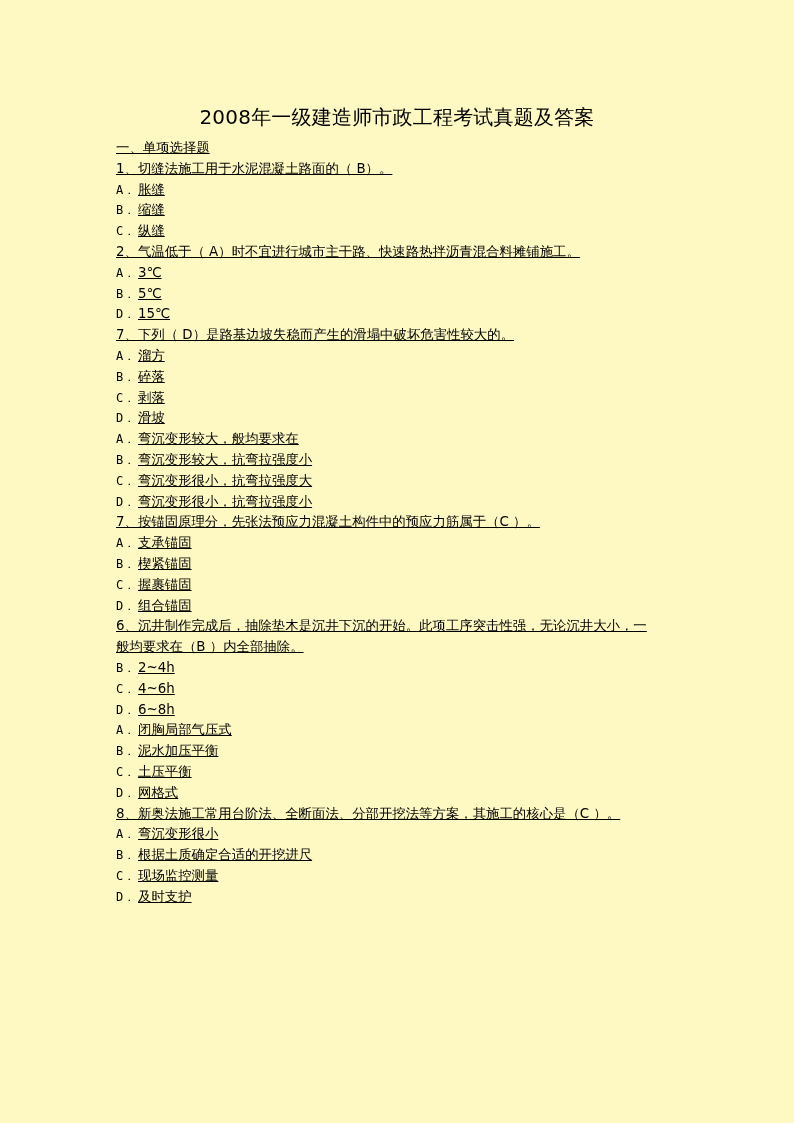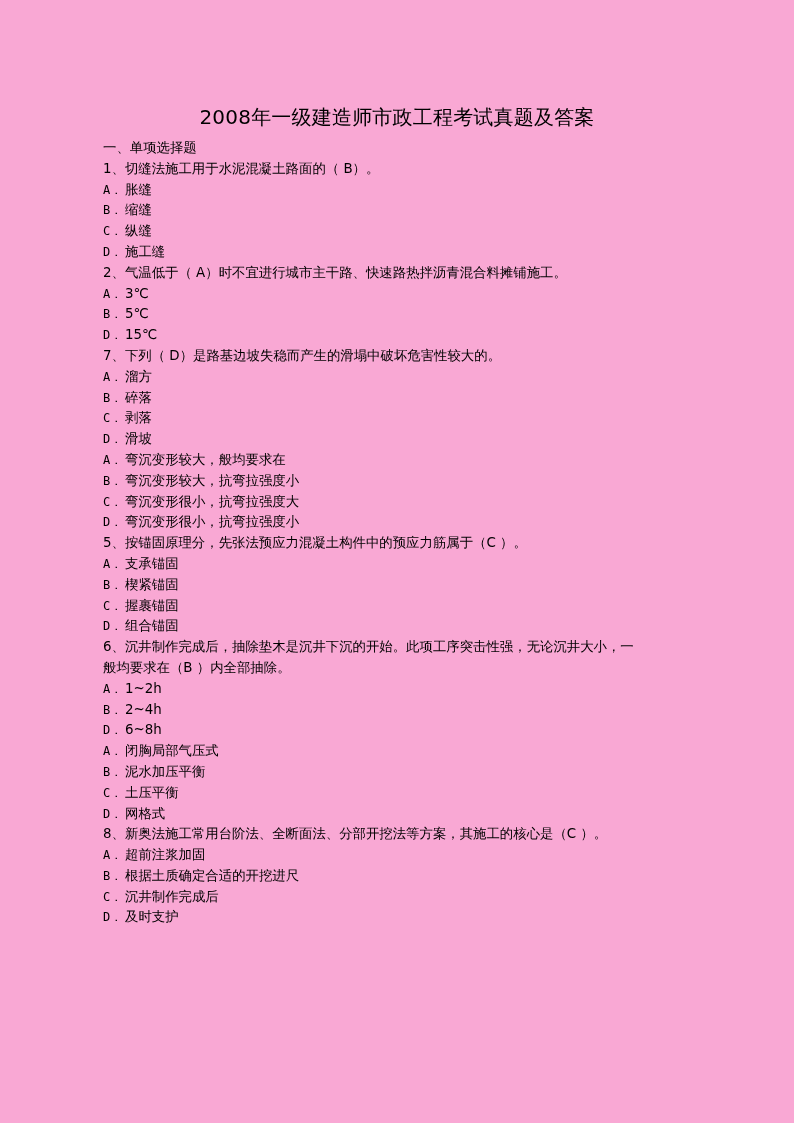--- a/index.html
+++ b/index.html
@@ -1,72 +1,71 @@
 <!DOCTYPE html>
 <html><head>
 <meta charset="utf-8">
 <style>
   html, body { margin: 0; padding: 0; background: #ffffff; }
   body { width: 794px; height: 1123px; position: relative; overflow: hidden;
          font-family: "DejaVu Sans", "Liberation Sans", sans-serif; color: #000; }
-  .page { position: absolute; left: 0; top: 0; width: 794px; height: 1123px; background: #f9a8d4; }
+  .page { position: absolute; left: 0; top: 0; width: 794px; height: 1123px; background: #fef9c3; }
   .title { position: absolute; left: 0; top: 104px; width: 794px; text-align: center;
            font-size: 20px; line-height: 26px; letter-spacing: 0.2px; }
-  .body { position: absolute; left: 103px; top: 138px; width: 560px;
-          font-size: 13.4px; line-height: 20.8px; }
+  .body { position: absolute; left: 116px; top: 138px; width: 560px;
+          font-size: 13.4px; line-height: 20.8px; text-decoration: underline; }
   .line { white-space: nowrap; height: 20.8px; }
   .opt-letter { display: inline-block; width: 22px; font-family: "DejaVu Sans Mono", "Liberation Mono", monospace; font-size: 12px; }
 </style>
 </head>
 <body>
 
 <div class="page">
   <div class="title">2008年一级建造师市政工程考试真题及答案</div>
 
   <div class="body">
     <div class="line">一、单项选择题</div>
 
     <div class="line">1、切缝法施工用于水泥混凝土路面的（ B）。</div>
     <div class="line"><span class="opt-letter">A．</span><span>胀缝</span></div>
     <div class="line"><span class="opt-letter">B．</span><span>缩缝</span></div>
     <div class="line"><span class="opt-letter">C．</span><span>纵缝</span></div>
-    <div class="line"><span class="opt-letter">D．</span><span>施工缝</span></div>
 
     <div class="line">2、气温低于（ A）时不宜进行城市主干路、快速路热拌沥青混合料摊铺施工。</div>
     <div class="line"><span class="opt-letter">A．</span><span>3℃</span></div>
     <div class="line"><span class="opt-letter">B．</span><span>5℃</span></div>
     <div class="line"><span class="opt-letter">D．</span><span>15℃</span></div>
 
     <div class="line">7、下列（ D）是路基边坡失稳而产生的滑塌中破坏危害性较大的。</div>
     <div class="line"><span class="opt-letter">A．</span><span>溜方</span></div>
     <div class="line"><span class="opt-letter">B．</span><span>碎落</span></div>
     <div class="line"><span class="opt-letter">C．</span><span>剥落</span></div>
     <div class="line"><span class="opt-letter">D．</span><span>滑坡</span></div>
 
     <div class="line"><span class="opt-letter">A．</span><span>弯沉变形较大，般均要求在</span></div>
     <div class="line"><span class="opt-letter">B．</span><span>弯沉变形较大，抗弯拉强度小</span></div>
     <div class="line"><span class="opt-letter">C．</span><span>弯沉变形很小，抗弯拉强度大</span></div>
     <div class="line"><span class="opt-letter">D．</span><span>弯沉变形很小，抗弯拉强度小</span></div>
 
-    <div class="line">5、按锚固原理分，先张法预应力混凝土构件中的预应力筋属于（C ）。</div>
+    <div class="line">7、按锚固原理分，先张法预应力混凝土构件中的预应力筋属于（C ）。</div>
     <div class="line"><span class="opt-letter">A．</span><span>支承锚固</span></div>
     <div class="line"><span class="opt-letter">B．</span><span>楔紧锚固</span></div>
     <div class="line"><span class="opt-letter">C．</span><span>握裹锚固</span></div>
     <div class="line"><span class="opt-letter">D．</span><span>组合锚固</span></div>
 
     <div class="line">6、沉井制作完成后，抽除垫木是沉井下沉的开始。此项工序突击性强，无论沉井大小，一</div>
     <div class="line">般均要求在（B ）内全部抽除。</div>
-    <div class="line"><span class="opt-letter">A．</span><span>1~2h</span></div>
     <div class="line"><span class="opt-letter">B．</span><span>2~4h</span></div>
+    <div class="line"><span class="opt-letter">C．</span><span>4~6h</span></div>
     <div class="line"><span class="opt-letter">D．</span><span>6~8h</span></div>
 
     <div class="line"><span class="opt-letter">A．</span><span>闭胸局部气压式</span></div>
     <div class="line"><span class="opt-letter">B．</span><span>泥水加压平衡</span></div>
     <div class="line"><span class="opt-letter">C．</span><span>土压平衡</span></div>
     <div class="line"><span class="opt-letter">D．</span><span>网格式</span></div>
 
     <div class="line">8、新奥法施工常用台阶法、全断面法、分部开挖法等方案，其施工的核心是（C ）。</div>
-    <div class="line"><span class="opt-letter">A．</span><span>超前注浆加固</span></div>
+    <div class="line"><span class="opt-letter">A．</span><span>弯沉变形很小</span></div>
     <div class="line"><span class="opt-letter">B．</span><span>根据土质确定合适的开挖进尺</span></div>
-    <div class="line"><span class="opt-letter">C．</span><span>沉井制作完成后</span></div>
+    <div class="line"><span class="opt-letter">C．</span><span>现场监控测量</span></div>
     <div class="line"><span class="opt-letter">D．</span><span>及时支护</span></div>
   </div>
 </div>
 
 </body></html>

